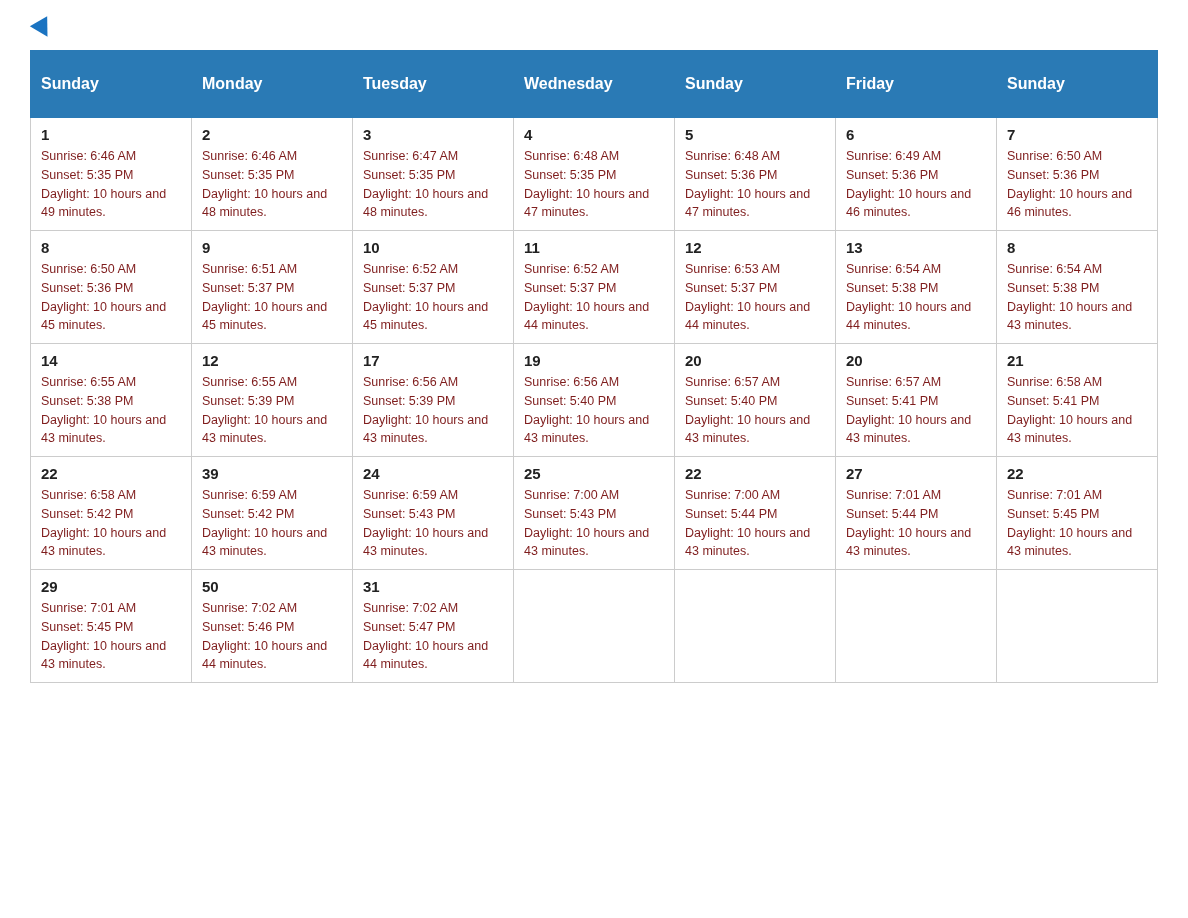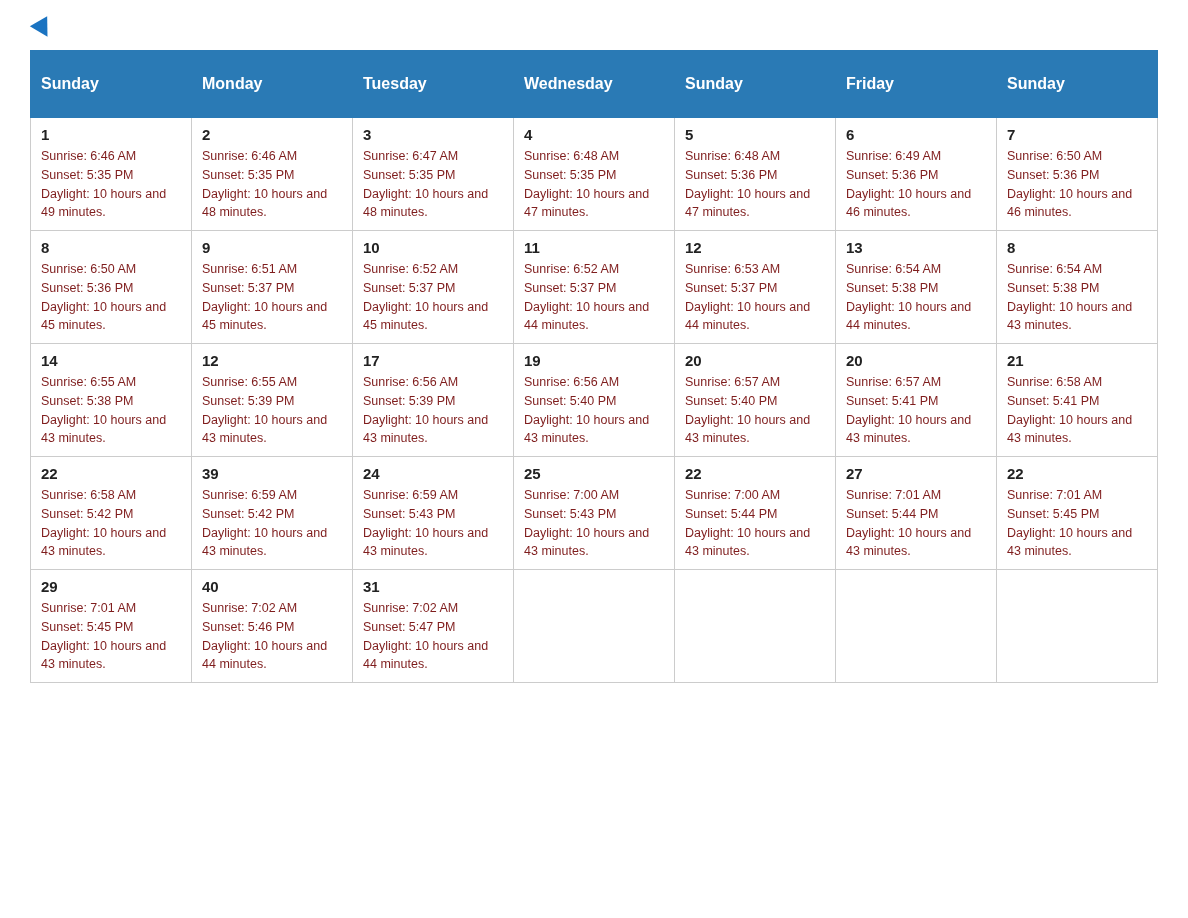--- a/index.html
+++ b/index.html
@@ -251,21 +251,21 @@
           <span class="day-number">22</span>
           <span class="day-info">Sunrise: 7:01 AM<br>Sunset: 5:45 PM<br>Daylight: 10 hours and 43 minutes.</span>
         </td>
       </tr>
       <tr>
         <td>
           <span class="day-number">29</span>
           <span class="day-info">Sunrise: 7:01 AM<br>Sunset: 5:45 PM<br>Daylight: 10 hours and 43 minutes.</span>
         </td>
         <td>
-          <span class="day-number">40</span>
+          <span class="day-number">50</span>
           <span class="day-info">Sunrise: 7:02 AM<br>Sunset: 5:46 PM<br>Daylight: 10 hours and 44 minutes.</span>
         </td>
         <td>
           <span class="day-number">31</span>
           <span class="day-info">Sunrise: 7:02 AM<br>Sunset: 5:47 PM<br>Daylight: 10 hours and 44 minutes.</span>
         </td>
         <td class="empty-cell"></td>
         <td class="empty-cell"></td>
         <td class="empty-cell"></td>
         <td class="empty-cell"></td>

